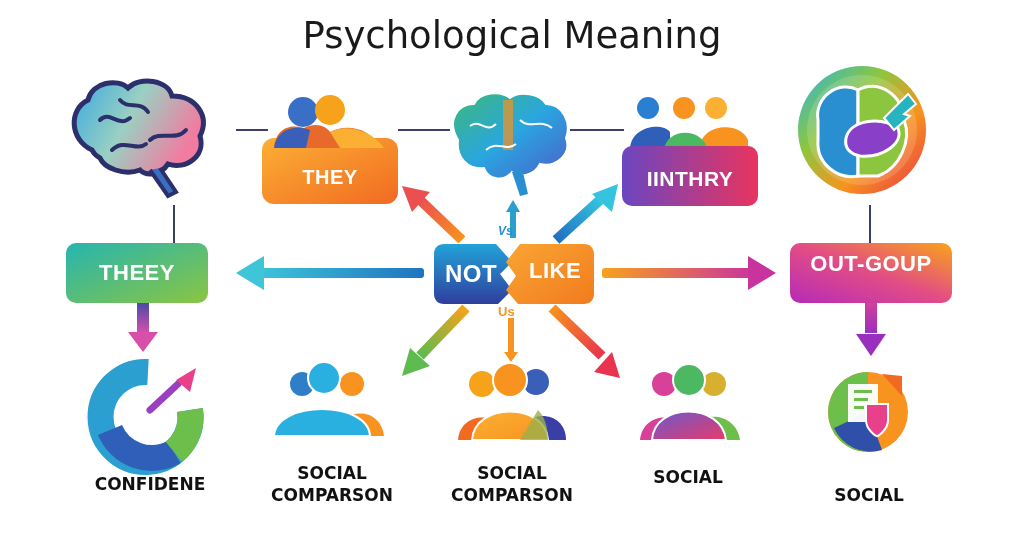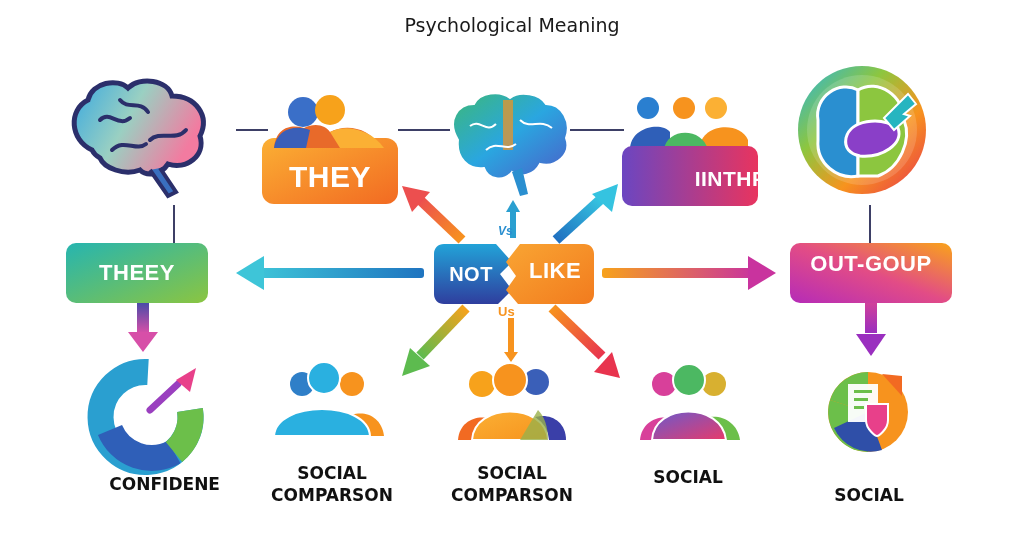--- a/index.html
+++ b/index.html
@@ -1,20 +1,20 @@
 <!DOCTYPE html>
 <html><head>
   <meta charset="utf-8">
   <style>
     * { box-sizing: border-box; margin: 0; padding: 0; }
     html, body { width: 1024px; height: 536px; background: #ffffff; overflow: hidden; }
     body { position: relative; font-family: "Liberation Sans", "DejaVu Sans", sans-serif; }
     .abs { position: absolute; }
     .title { position: absolute; left: 0; top: 14px; width: 1024px; text-align: center;
-      font-family: "DejaVu Sans", sans-serif; font-size: 19px; color: #1a1a1a; letter-spacing: 0px; }
+      font-family: "DejaVu Sans", sans-serif; font-size: 37px; color: #1a1a1a; letter-spacing: 0px; }
     .box { position: absolute; border-radius: 12px; display: flex; align-items: center; justify-content: center;
       color: #ffffff; font-weight: bold; font-size: 23px; letter-spacing: 0.5px; }
     .lbl { position: absolute; text-align: center; font-weight: bold; color: #111; font-size: 17px; line-height: 22px;
       font-family: "DejaVu Sans", sans-serif; }
     svg.layer { position: absolute; left: 0; top: 0; }
   </style>
 </head>
 <body>
 
 <div class="title">Psychological Meaning</div>
@@ -247,48 +247,48 @@
     <path d="M868 412 L834 428 A40 40 0 0 0 882 450 Z" fill="#2f4fa8"></path>
     <path d="M882 374 L902 376 L902 396 Z" fill="#f26a22"></path>
     <rect x="848" y="384" width="30" height="38" fill="#ffffff" opacity="0.95"></rect>
     <rect x="854" y="390" width="18" height="3" fill="#6cbf4a"></rect>
     <rect x="854" y="398" width="14" height="3" fill="#6cbf4a"></rect>
     <rect x="854" y="406" width="10" height="3" fill="#6cbf4a"></rect>
     <path d="M866 404 L888 404 L888 420 C888 430 878 436 877 436 C876 436 866 430 866 420 Z" fill="#e8408a" stroke="#fff" stroke-width="2"></path>
   </g>
 </svg>
 
-<div class="box" style="left:262px;top:150px;width:136px;height:54px;font-size:30px;">
+<div class="box" style="left:262px;top:150px;width:136px;height:54px;font-size:20px;">
   <span>THEY</span>
 </div>
 
-<div class="box" style="left:622px;top:152px;width:136px;height:54px;font-size:21px;margin-left:48px;">
+<div class="box" style="left:622px;top:152px;width:136px;height:54px;font-size:21px;">
   <span>IINTHRY</span>
 </div>
 
 <div class="box" style="left:66px;top:243px;width:142px;height:60px;font-size:22px;justify-content:center;">
   <span>THEEY</span>
 </div>
 
-<div class="box" style="left:434px;top:244px;width:74px;height:60px;font-size:20px;">
+<div class="box" style="left:434px;top:244px;width:74px;height:60px;font-size:24px;">
   <span>NOT</span>
 </div>
 
 <div class="box" style="left:516px;top:244px;width:78px;height:54px;font-size:22px;">
   <span>LIKE</span>
 </div>
 
 <div class="abs" style="left:498px;top:224px;font-size:12px;font-weight:bold;color:#2a8fd0;font-style:italic;">Vs</div>
 <div class="abs" style="left:498px;top:304px;font-size:13px;font-weight:bold;color:#f7931e;">Us</div>
 
 <div class="box" style="left:790px;top:234px;width:162px;height:60px;font-size:22px;">
   <span>OUT-GOUP</span>
 </div>
 
-<div class="lbl" style="left:80px;top:473px;width:140px;text-align:right;">
+<div class="lbl" style="left:80px;top:473px;width:140px;">
   <div>CONFIDENE</div>
 </div>
 <div class="lbl" style="left:262px;top:462px;width:140px;">
   <div>SOCIAL</div>
   <div>COMPARSON</div>
 </div>
 <div class="lbl" style="left:442px;top:462px;width:140px;">
   <div>SOCIAL</div>
   <div>COMPARSON</div>
 </div>

